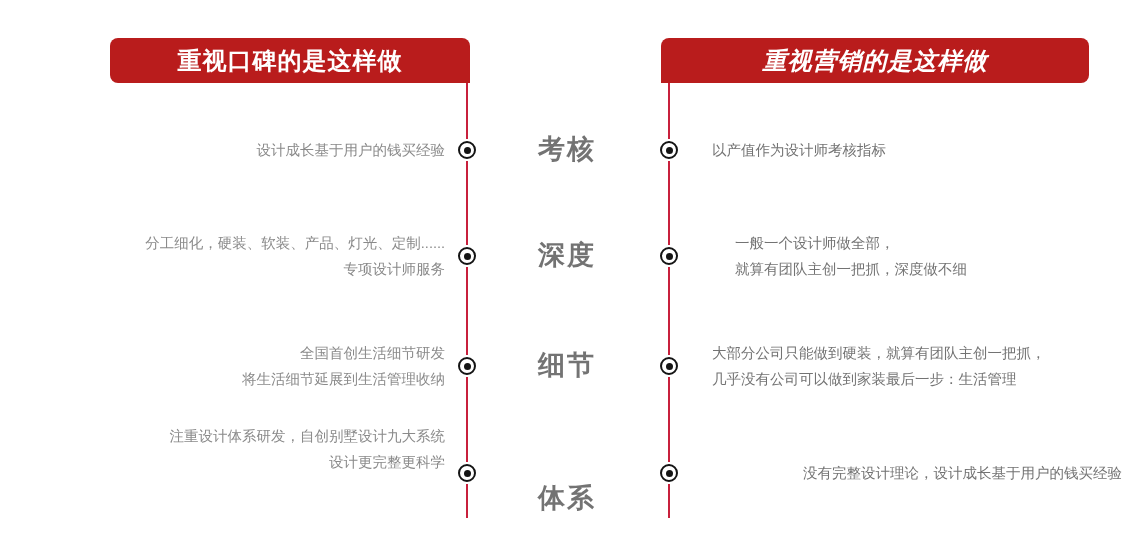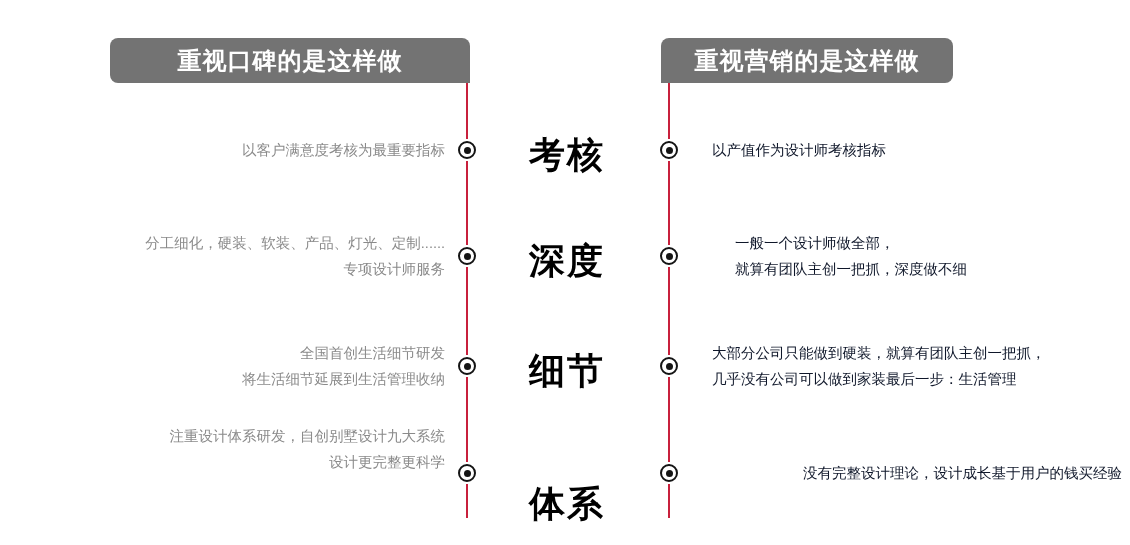--- a/index.html
+++ b/index.html
@@ -20,39 +20,40 @@
     width: 1130px;
     height: 545px;
     background: #ffffff;
   }
 
   
   .banner {
     position: absolute;
     top: 38px;
     height: 45px;
-    background: #737373;
+    background: #b91c1c;
     color: #ffffff;
     display: flex;
     align-items: center;
     justify-content: center;
     font-size: 24px;
     font-weight: bold;
     letter-spacing: 1px;
     white-space: nowrap;
   }
   .banner-left {
     left: 110px;
     width: 360px;
     border-radius: 8px 8px 0 8px;
   }
   .banner-right {
     left: 661px;
-    width: 292px;
+    width: 428px;
     border-radius: 8px 8px 8px 0;
+    font-style: italic;
   }
 
   
   .rail-seg { position: absolute; width: 2px; background: #C8203C; }
 
   
   .bullet {
     position: absolute;
     width: 18px;
     height: 18px;
@@ -83,32 +84,32 @@
     color: #8a8a8a;
     font-size: 14.5px;
     line-height: 26px;
     white-space: pre-line;
   }
   .cell-right {
     position: absolute;
     left: 712px;
     width: 410px;
     text-align: left;
-    color: #0f172a;
+    color: #737373;
     font-size: 14.5px;
     line-height: 26px;
     white-space: pre-line;
   }
   .cell-center {
     position: absolute;
     left: 487px;
     width: 160px;
     text-align: center;
-    color: #000000;
-    font-size: 36px;
+    color: #737373;
+    font-size: 27px;
     font-weight: bold;
     letter-spacing: 2px;
     white-space: nowrap;
   }
 </style>
 </head>
 <body>
 
 <div id="canvas">
 
@@ -131,21 +132,21 @@
       <div class="bullet" style="left: 660px; top: 357px;"></div>
       <div class="rail-seg" style="left: 466px; top: 377px; height: 85px;"></div>
       <div class="bullet" style="left: 458px; top: 464px;"></div>
       <div class="rail-seg" style="left: 466px; top: 484px; height: 34px;"></div>
       <div class="rail-seg" style="left: 668px; top: 377px; height: 85px;"></div>
       <div class="bullet" style="left: 660px; top: 464px;"></div>
       <div class="rail-seg" style="left: 668px; top: 484px; height: 34px;"></div>
     </div>
   <div id="rows">
       <div class="row">
-        <div class="cell-left" style="top: 137px;">以客户满意度考核为最重要指标</div>
+        <div class="cell-left" style="top: 137px;">设计成长基于用户的钱买经验</div>
         <div class="cell-right" style="top: 137px;">以产值作为设计师考核指标</div>
         <div class="cell-center" style="top: 131px;">考核</div>
       </div>
       <div class="row">
         <div class="cell-left" style="top: 230px;">分工细化，硬装、软装、产品、灯光、定制......
 专项设计师服务</div>
         <div class="cell-right" style="top: 230px; margin-left: 23px;">一般一个设计师做全部，
 就算有团队主创一把抓，深度做不细</div>
         <div class="cell-center" style="top: 237px;">深度</div>
       </div>

